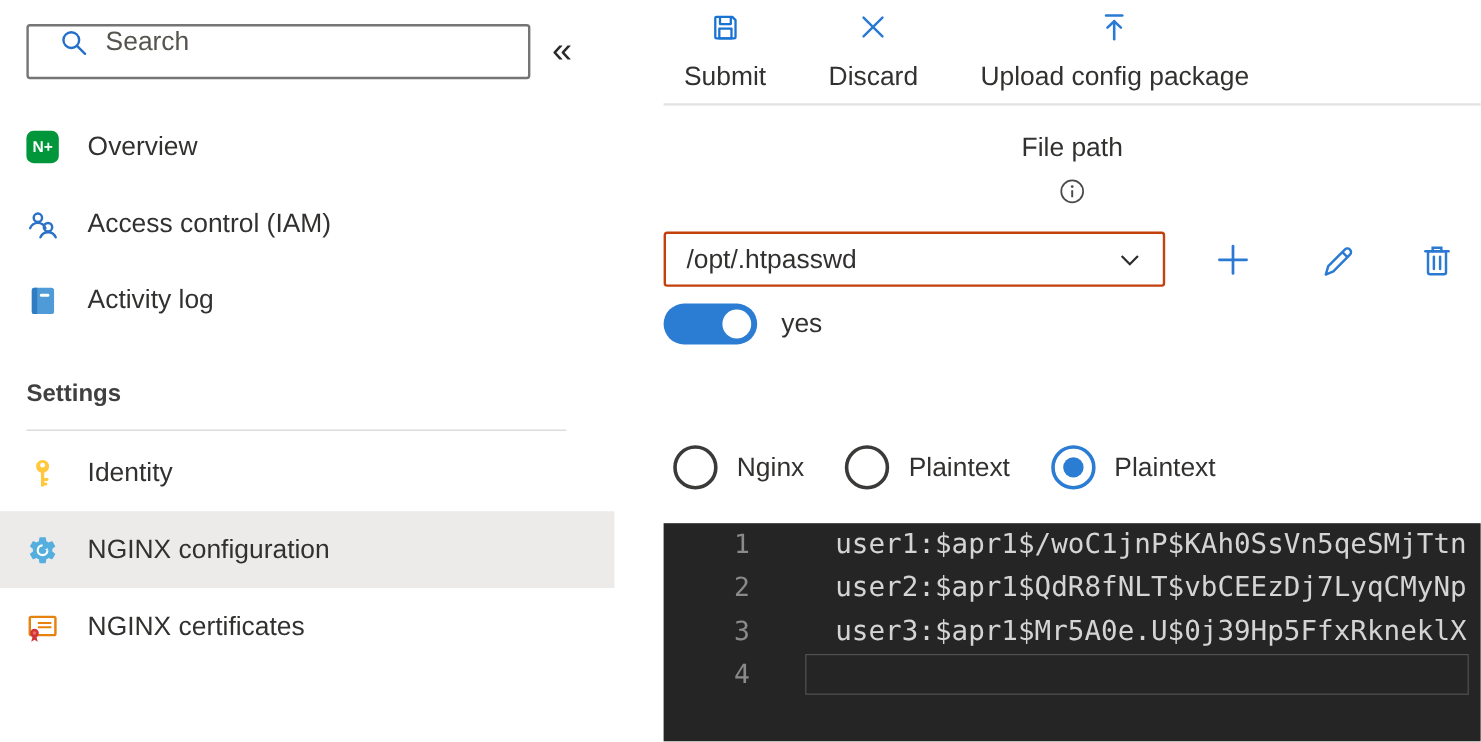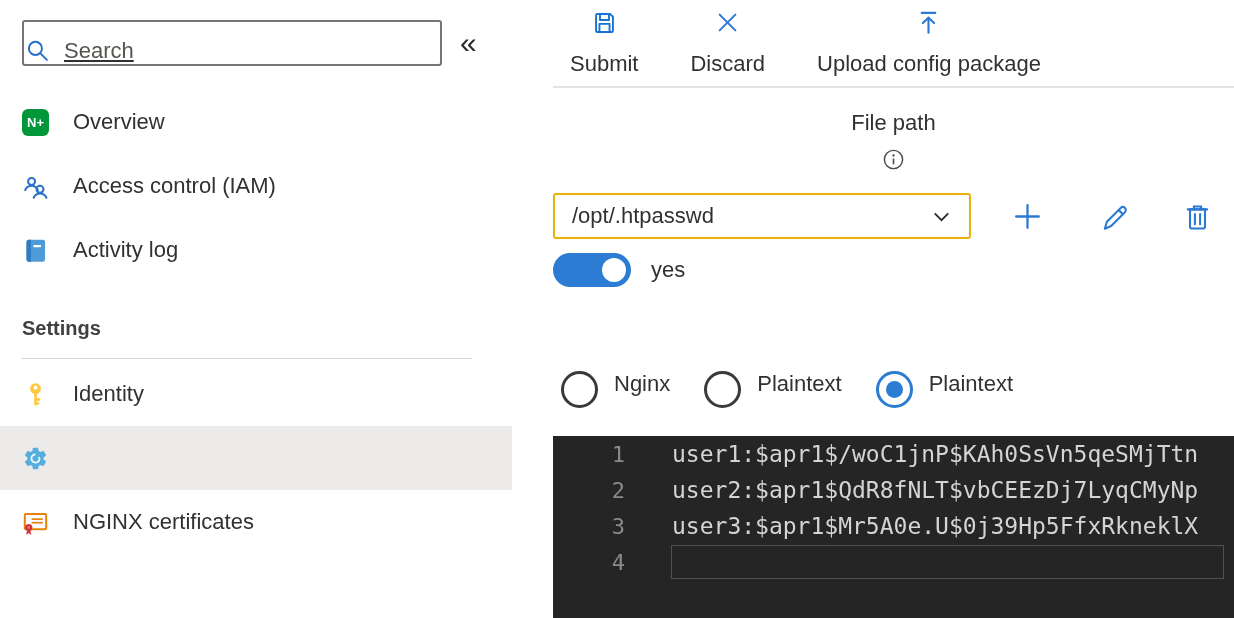--- a/index.html
+++ b/index.html
@@ -11,23 +11,22 @@
     font-size: 22px;
   }
   .app { display: flex; width: 1234px; height: 618px; }
 
   
   .sidebar { width: 512px; flex: none; padding-top: 20px; background: #fff; }
   .search-row { display: flex; align-items: center; padding-left: 22px; }
   .search-box {
     width: 420px; height: 46px;
     border: 2px solid #757575; border-radius: 3px;
-    display: flex; align-items: flex-end; gap: 13px; padding: 0 0;
+    display: flex; align-items: flex-start; gap: 13px; padding: 0 24px;
     background: #fff;
-    text-decoration: underline;
   }
   .search-box input {
     border: none; outline: none; flex: 1; font-size: 22px;
     font-family: "Liberation Sans", sans-serif; color: #323130; background: transparent;
   }
   .search-box input::placeholder { color: #55544f; opacity: 1; }
   .collapse-btn { margin-left: 18px; font-size: 30px; color: #2b2a29; cursor: pointer; line-height: 1; }
 
   .nav { margin-top: 24px; }
   .nav-item {
@@ -53,58 +52,58 @@
     height: 88px; flex: none; display: flex; align-items: center;
     padding-left: 17px; gap: 52px; border-bottom: 2px solid #e5e3e1;
   }
   .tb-btn { display: flex; align-items: center; gap: 15px; cursor: pointer; color: #323130; flex-direction: column; }
 
   .field-label { margin-top: 22px; display: flex; align-items: center; gap: 12px; font-size: 22px; flex-direction: column; }
   .info-icon { width: 23px; height: 23px; display: inline-flex; }
 
   .dropdown-row { margin-top: 22px; display: flex; align-items: center; }
   .dropdown {
-    width: 418px; height: 46px; border: 2px solid #eab308; border-radius: 3px;
+    width: 418px; height: 46px; border: 2px solid #c2410c; border-radius: 3px;
     display: flex; align-items: center; justify-content: space-between;
     padding: 0 14px 0 17px; cursor: pointer; background: #fff;
   }
   .icon-btn { cursor: pointer; display: flex; align-items: center; justify-content: center; }
   .icon-btn.add { margin-left: 40px; }
   .icon-btn.edit { margin-left: 55px; }
   .icon-btn.delete { margin-left: 52px; }
 
   .protected-label { margin-top: 40px; }
   .toggle-row { margin-top: 14px; display: flex; align-items: center; gap: 20px; }
   .toggle {
     width: 78px; height: 34px; border-radius: 17px; background: #2b7cd3;
     position: relative; cursor: pointer; flex: none;
   }
   .toggle .knob {
     position: absolute; top: 5px; right: 5px; width: 24px; height: 24px;
     border-radius: 50%; background: #fff;
   }
 
   .radio-row { margin-top: 84px; display: flex; align-items: center; gap: 34px; padding-left: 8px; }
-  .radio-group { display: flex; gap: 16px; cursor: pointer; }
+  .radio-group { display: flex; align-items: center; gap: 16px; cursor: pointer; }
   .radio {
     width: 37px; height: 37px; border-radius: 50%; flex: none;
     border: 3px solid #3b3a39; background: #fff;
     display: flex; align-items: center; justify-content: center;
   }
   .radio.selected { border-color: #2b7cd3; }
   .radio.selected .dot { width: 17px; height: 17px; border-radius: 50%; background: #2b7cd3; }
 
   
   .editor {
     margin-top: 28px; flex: 1; background: #252526; overflow: hidden;
     font-family: "DejaVu Sans Mono", monospace; font-size: 23px;
   }
   .ed-line { height: 36px; display: flex; align-items: center; }
   .ed-ln { width: 72px; flex: none; text-align: right; color: #8a8a8a; font-size: 22px; }
-  .ed-code { margin-left: 47px; color: #d4d4d4; white-space: pre; }
+  .ed-code { margin-left: 71px; color: #d4d4d4; white-space: pre; }
   .cursor-box { margin-left: 46px; height: 34px; flex: 1; margin-right: 10px; border: 1px solid #515151; }
 </style>
 </head>
 <body>
 
 <div class="app">
 
   <div class="sidebar">
 
     <div class="search-row">
@@ -168,20 +167,21 @@
       </div>
 
       <div class="nav-item selected">
         <span class="icon27">
           <svg width="27" height="27" viewBox="0 0 24 24">
               <path fill="#54aede" d="M19.14 12.94c.04-.3.06-.61.06-.94s-.02-.64-.07-.94l2.03-1.58c.18-.14.23-.41.12-.61l-1.92-3.32c-.12-.22-.37-.29-.59-.22l-2.39.96c-.5-.38-1.03-.7-1.62-.94l-.36-2.54c-.04-.24-.24-.41-.48-.41h-3.84c-.24 0-.43.17-.47.41l-.36 2.54c-.59.24-1.13.57-1.62.95l-2.39-.96c-.22-.08-.47 0-.59.22L2.74 8.87c-.12.21-.08.47.12.61l2.03 1.58c-.05.3-.09.63-.09.94s.02.64.07.94l-2.03 1.58c-.18.14-.23.41-.12.61l1.92 3.32c.12.22.37.29.59.22l2.39-.96c.5.38 1.03.7 1.62.94l.36 2.54c.05.24.24.41.48.41h3.84c.24 0 .44-.17.47-.41l.36-2.54c.59-.24 1.13-.56 1.62-.94l2.39.96c.22.08.47 0 .59-.22l1.92-3.32c.12-.22.07-.47-.12-.61l-2.01-1.58z"></path>
               <path d="M12 8.4a3.6 3.6 0 1 0 3.6 3.6" fill="none" stroke="#ffffff" stroke-width="1.6"></path>
               <path d="M15.9 10.3l-.3 2-1.9-.7z" fill="#ffffff"></path>
             </svg>
         </span>
+        <span>NGINX configuration</span>
       </div>
 
       <div class="nav-item">
         <span class="icon27">
           <svg width="27" height="27" viewBox="0 0 24 24">
               <rect x="2.5" y="4.5" width="19" height="13.5" rx="1" fill="#ffffff" stroke="#e8820e" stroke-width="1.8"></rect>
               <line x1="8.5" y1="9" x2="18.5" y2="9" stroke="#e8820e" stroke-width="1.5"></line>
               <line x1="8.5" y1="12.2" x2="18.5" y2="12.2" stroke="#e8820e" stroke-width="1.5"></line>
               <circle cx="6" cy="16.5" r="3.2" fill="#d13438"></circle>
               <path d="M4.6 19l-1 4 2.4-1.6L8.4 23l-1-4z" fill="#d13438"></path>

